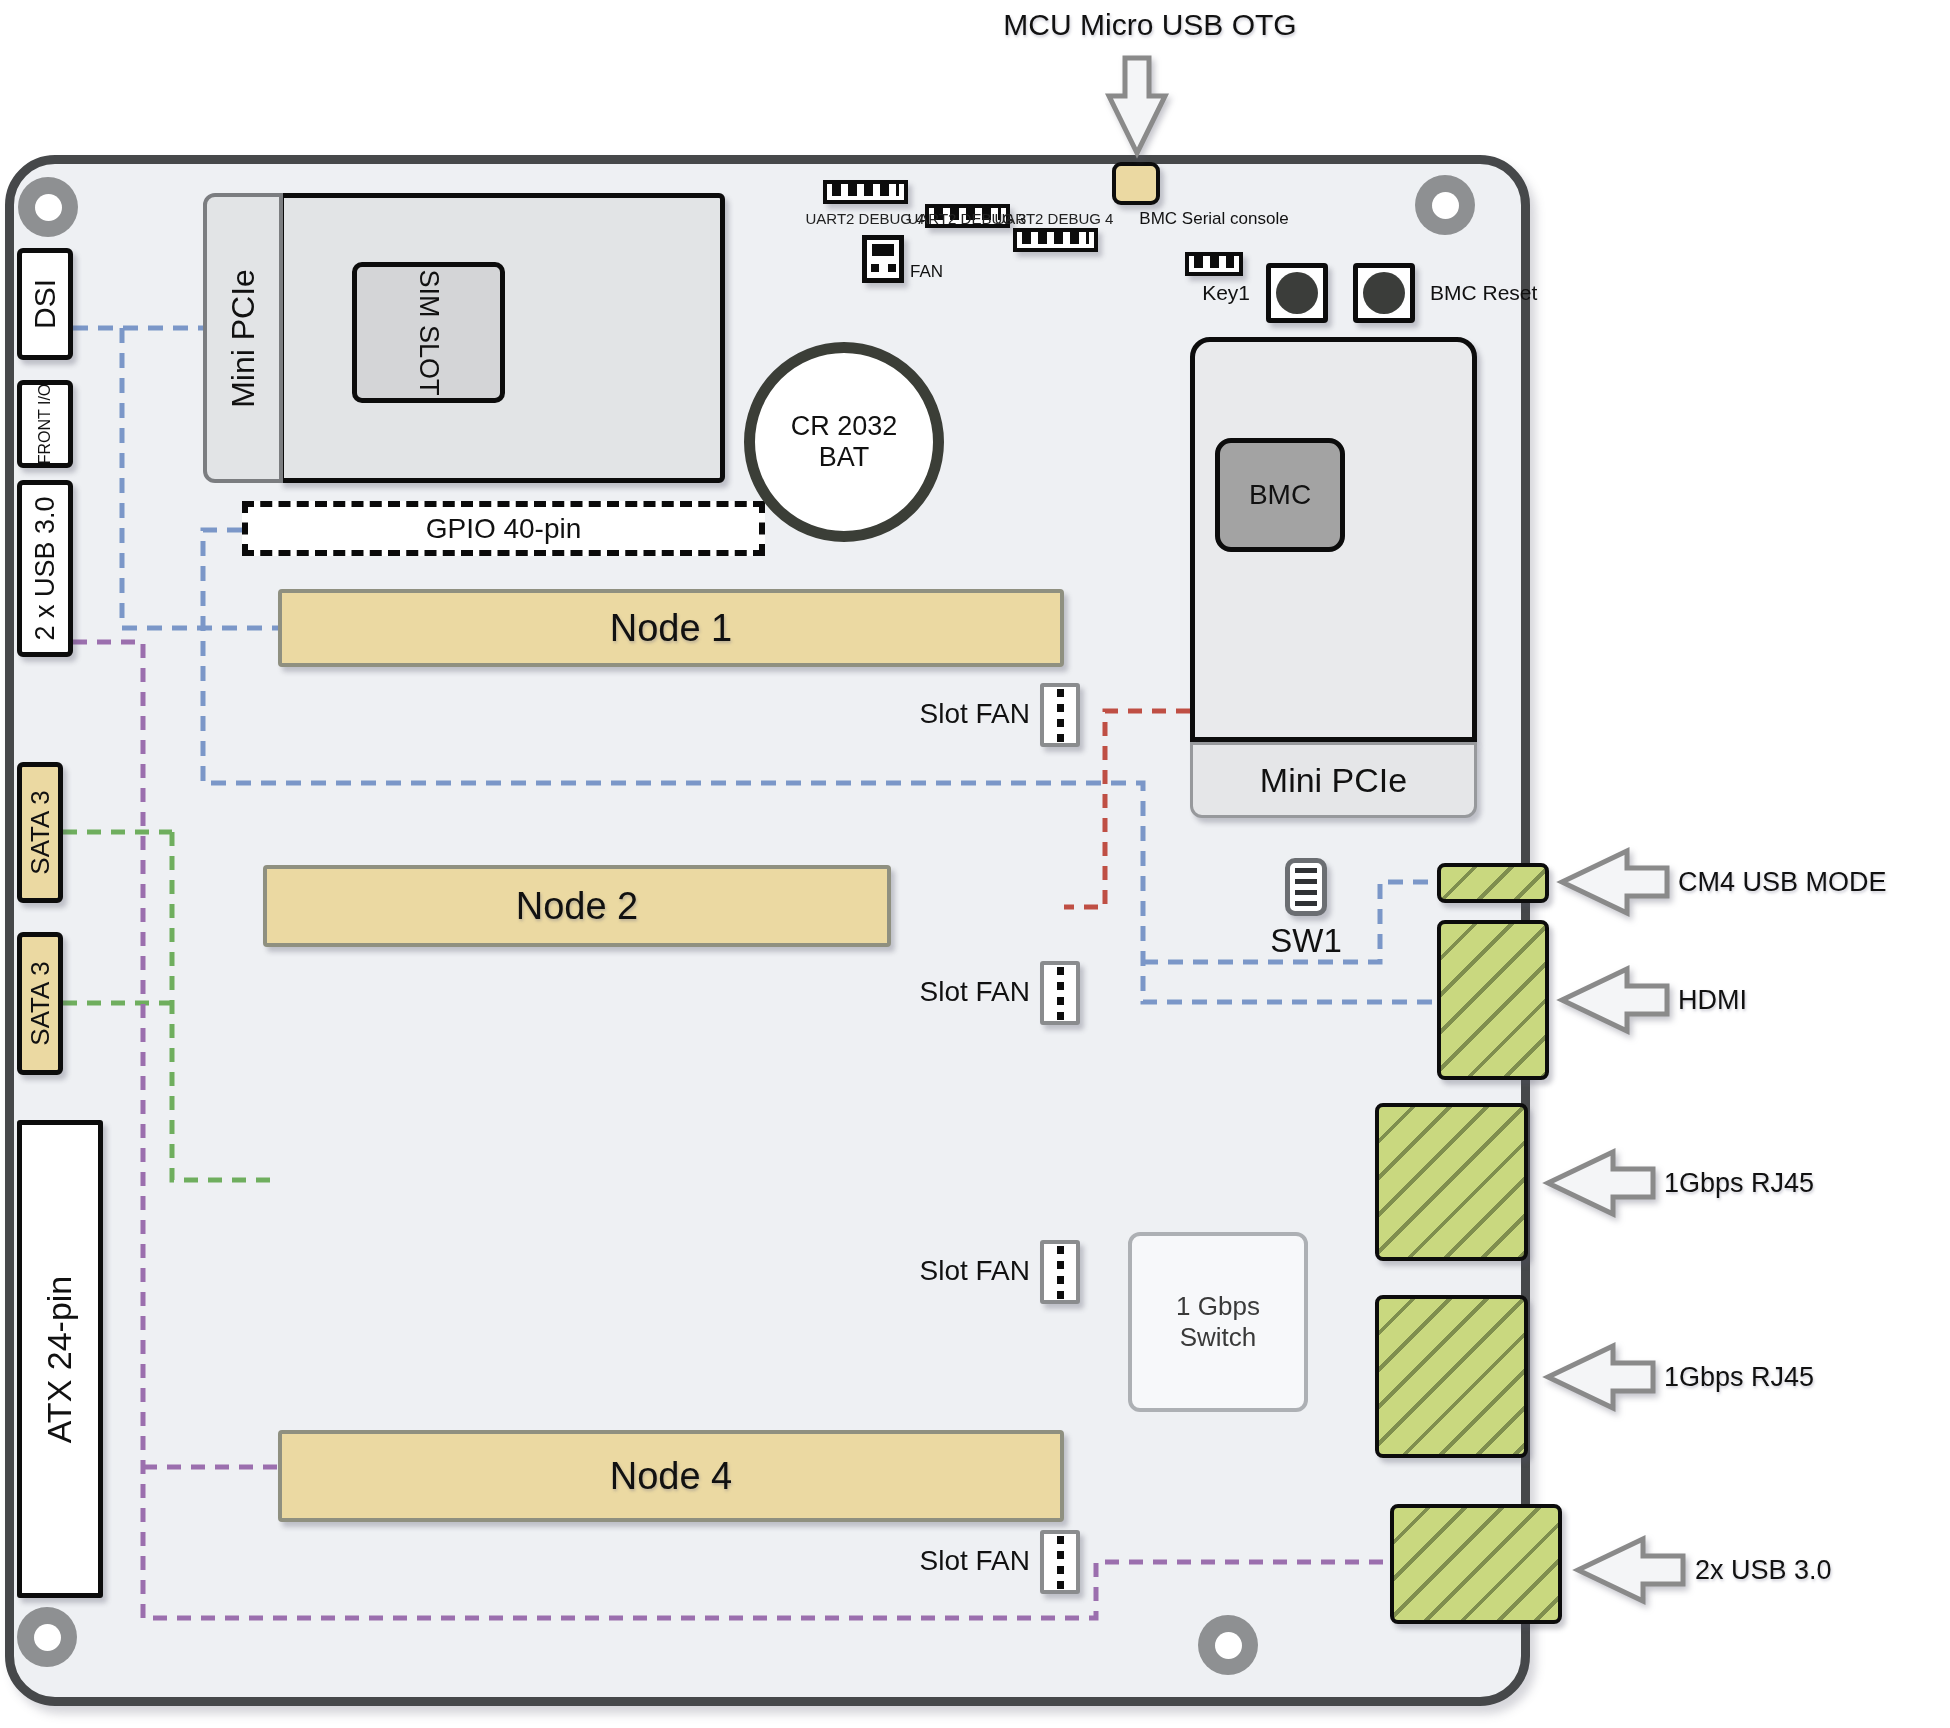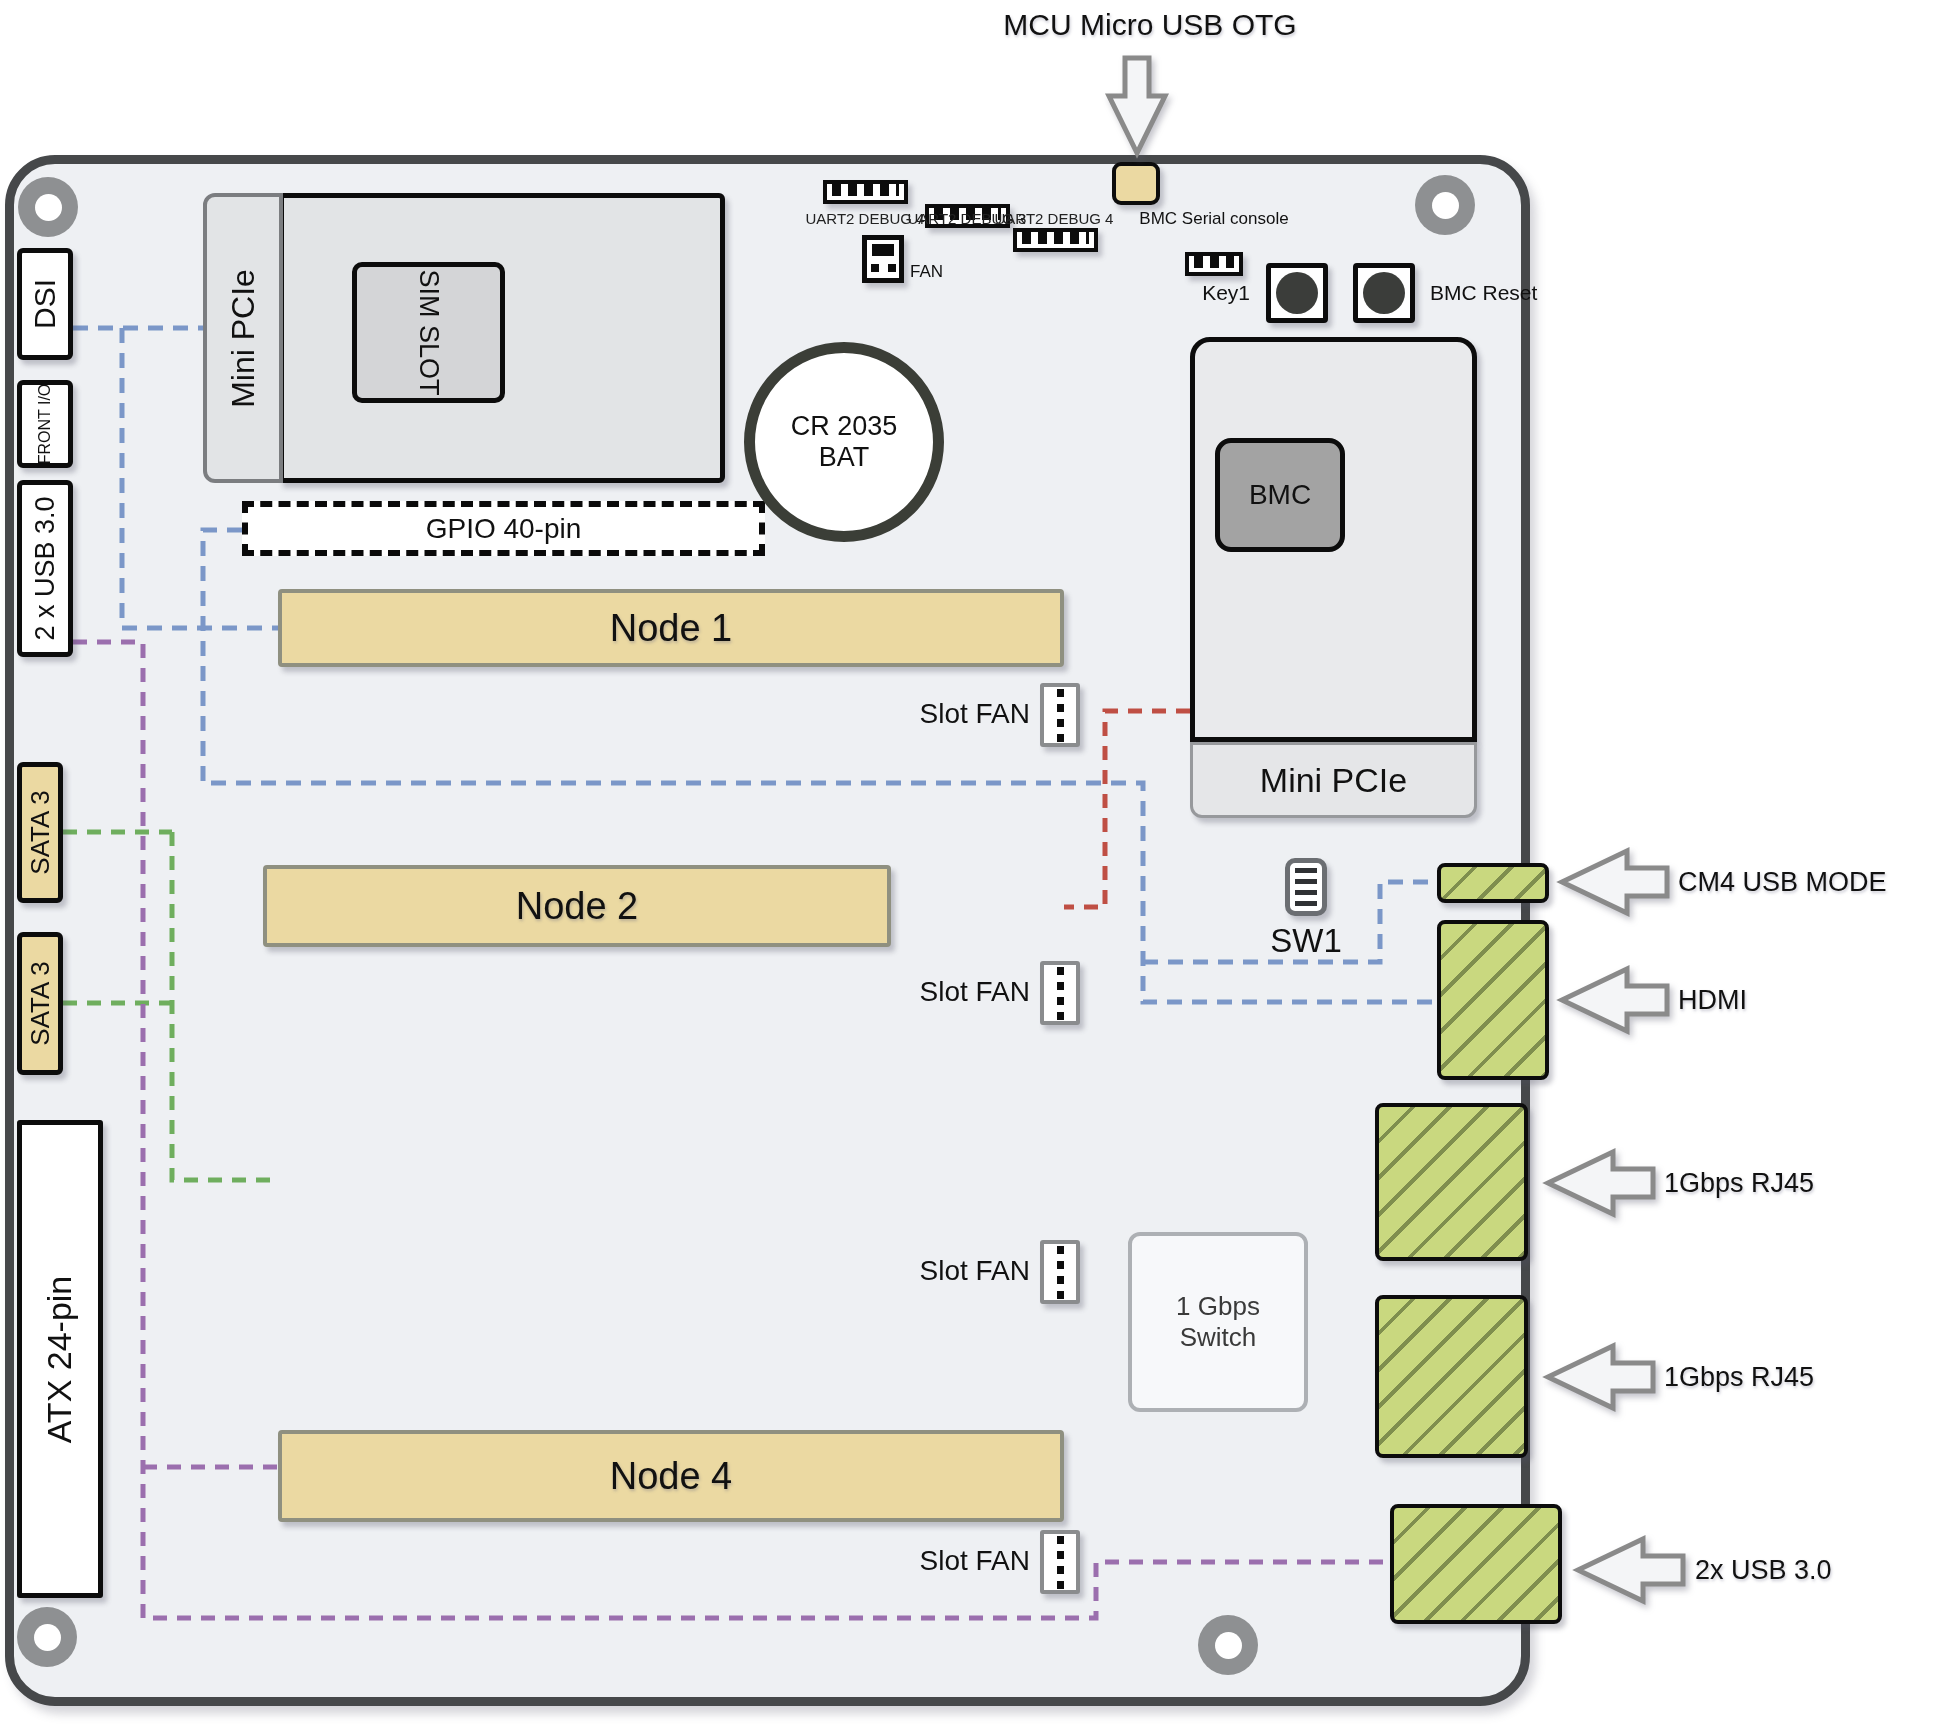--- a/index.html
+++ b/index.html
@@ -117,21 +117,21 @@
     </div>
   <div class="abs flexc" style="left:352px;top:262px;width:153px;height:141px;background:#d4d5d7;border:5px solid #0c0c0c;border-radius:10px;">
     <span class="vtext-cw" style="font-size:27px;">SIM SLOT</span>
     </div>
 
   <div class="abs flexc" style="left:242px;top:501px;width:523px;height:55px;background:#ffffff;border:6px dashed #0a0a0a;">
     <span style="font-size:28px;">GPIO 40-pin</span>
     </div>
 
   <div class="abs flexc" style="left:744px;top:342px;width:200px;height:200px;background:#ffffff;border:11px solid #3b3e37;border-radius:50%;flex-direction:column;">
-    <div style="font-size:27px;">CR 2035</div>
+    <div style="font-size:27px;">CR 2032</div>
     <div style="font-size:27px;">BAT</div>
   </div>
 
   <div class="abs pinhdr shadow" style="left:823px;top:180px;width:85px;height:24px;">
       <span class="teeth"></span>
     </div>
   <div class="abs pinhdr shadow" style="left:925px;top:180px;width:85px;height:24px;">
       <span class="teeth"></span>
     </div>
   <div class="abs pinhdr shadow" style="left:1013px;top:180px;width:85px;height:24px;">

